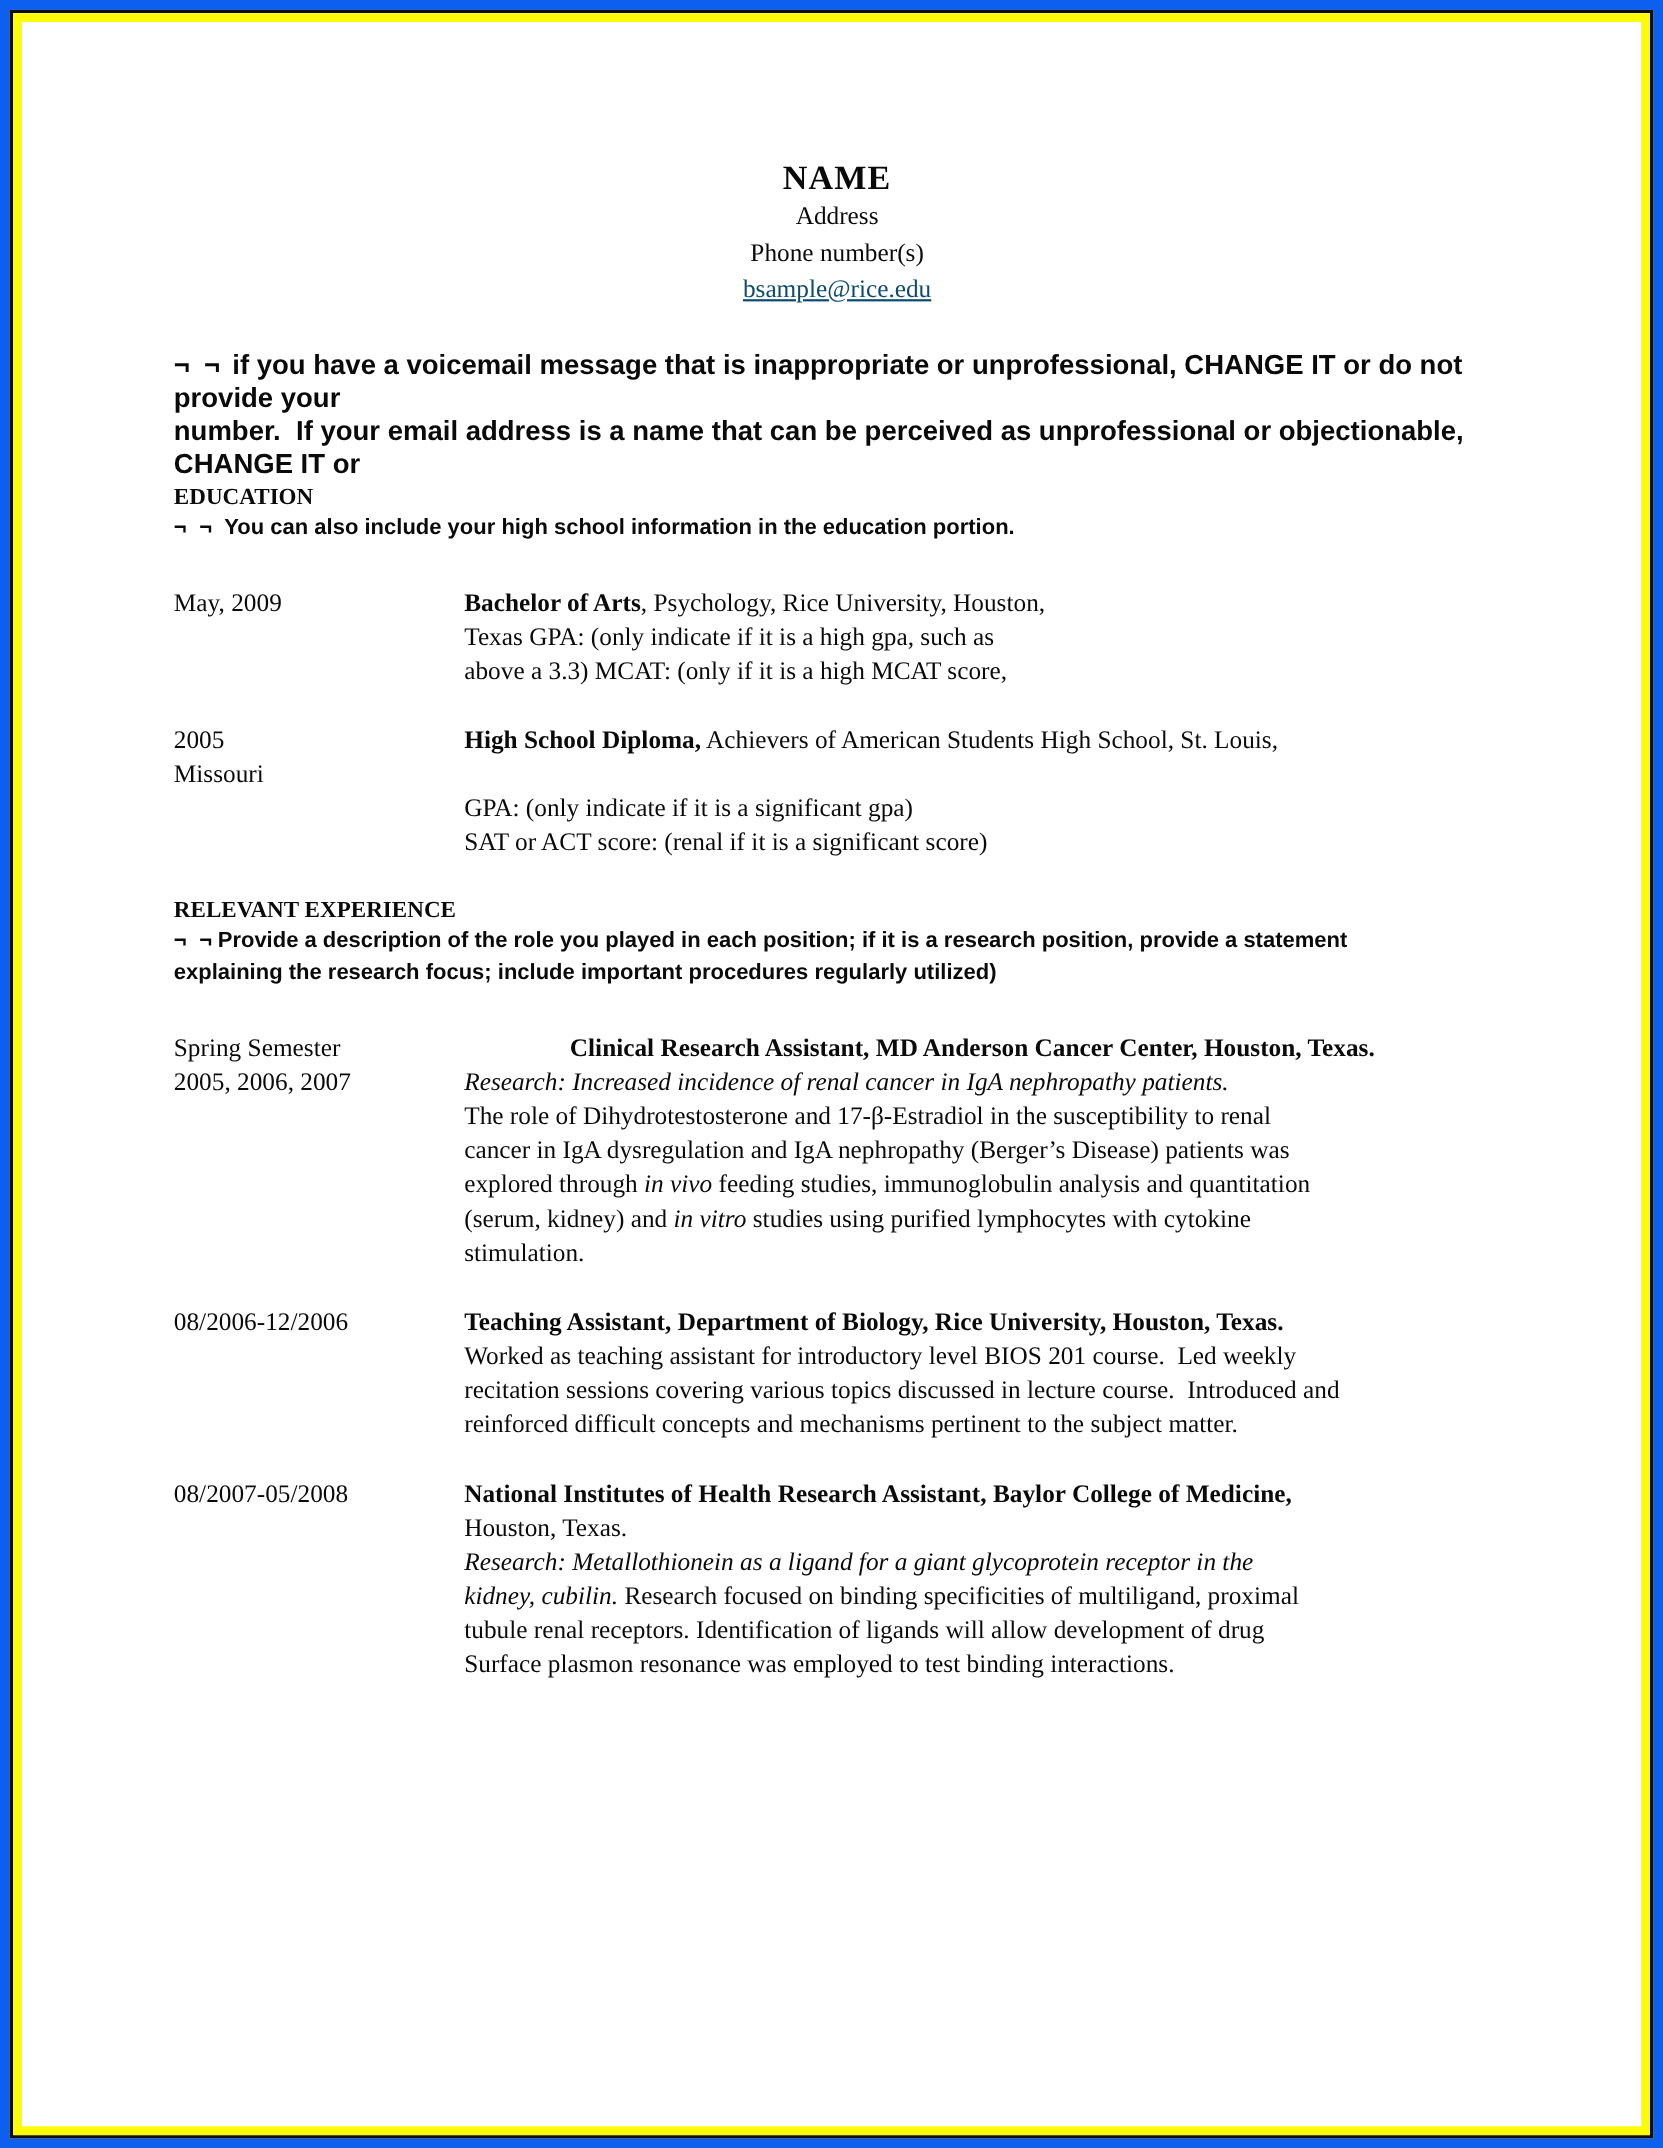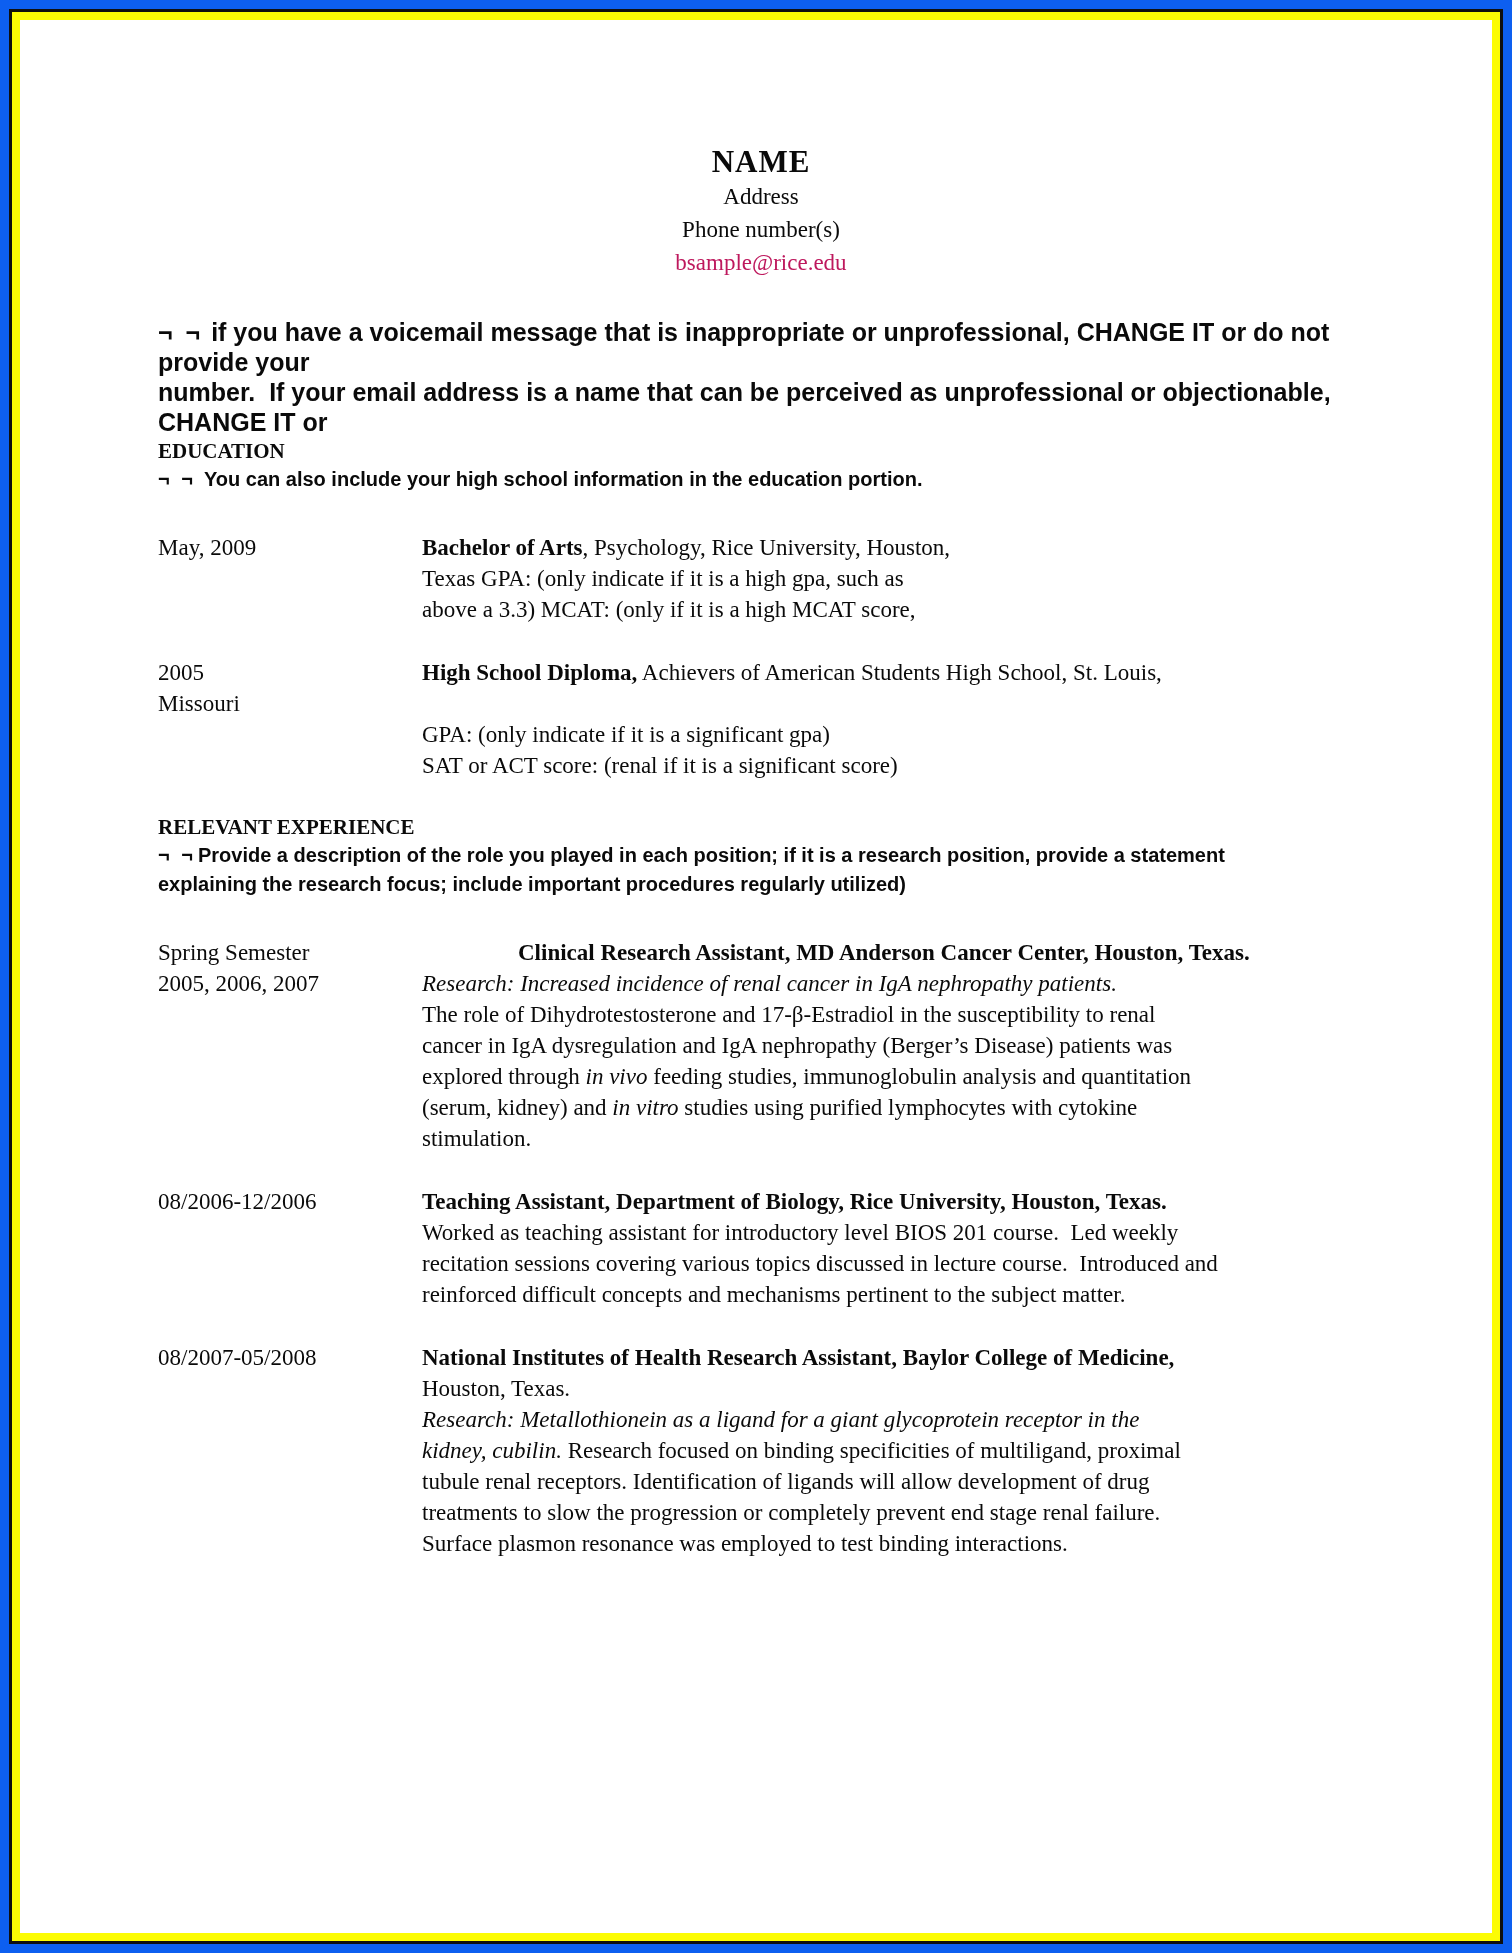--- a/index.html
+++ b/index.html
@@ -13,21 +13,21 @@
     box-sizing:border-box;height:100%;
     padding:124px 128px 12px 138px;
     font-family:"Liberation Serif","DejaVu Serif",serif;
     font-size:23px;line-height:31px;color:#0a0a0a;
   }
   .line{white-space:pre-wrap;}
   
   .hdr{text-align:center;}
   .hdr-name{font-size:31px;font-weight:bold;line-height:36px;letter-spacing:1px;}
   .hdr-line{font-size:23px;line-height:33px;}
-  .hdr-email{color:#be185d;}
+  .hdr-email{text-decoration:underline;color:#0c4a6e;}
   
   .sans-note{
     font-family:"Liberation Sans","DejaVu Sans",sans-serif;
     font-weight:bold;font-size:25px;line-height:30px;
   }
   .advisory{margin-top:38px;}
   .marker{font-weight:bold;letter-spacing:3px;margin-right:8px;}
   .marker.tight{margin-right:2px;}
   
   .section-heading{font-weight:bold;font-size:21px;line-height:28px;}
@@ -138,21 +138,20 @@
         <div class="entry">
           <div class="entry-date">
             <div class="line">08/2007-05/2008</div>
           </div>
           <div class="entry-body">
             <div class="bold line">National Institutes of Health Research Assistant, Baylor College of Medicine,</div>
             <div class="line">Houston, Texas.</div>
             <div class="it line">Research: Metallothionein as a ligand for a giant glycoprotein receptor in the</div>
             <div class="line"><i class="it">kidney, cubilin.</i><span> Research focused on binding specificities of multiligand, proximal</span></div>
             <div class="line">tubule renal receptors. Identification of ligands will allow development of drug</div>
-            <div class="line">treatments to slow the progression or completely prevent end stage renal failure.</div>
             <div class="line">Surface plasmon resonance was employed to test binding interactions.</div>
           </div>
         </div>
 
       </div>
     </div>
 
    </div>
   </div>
  </div>

